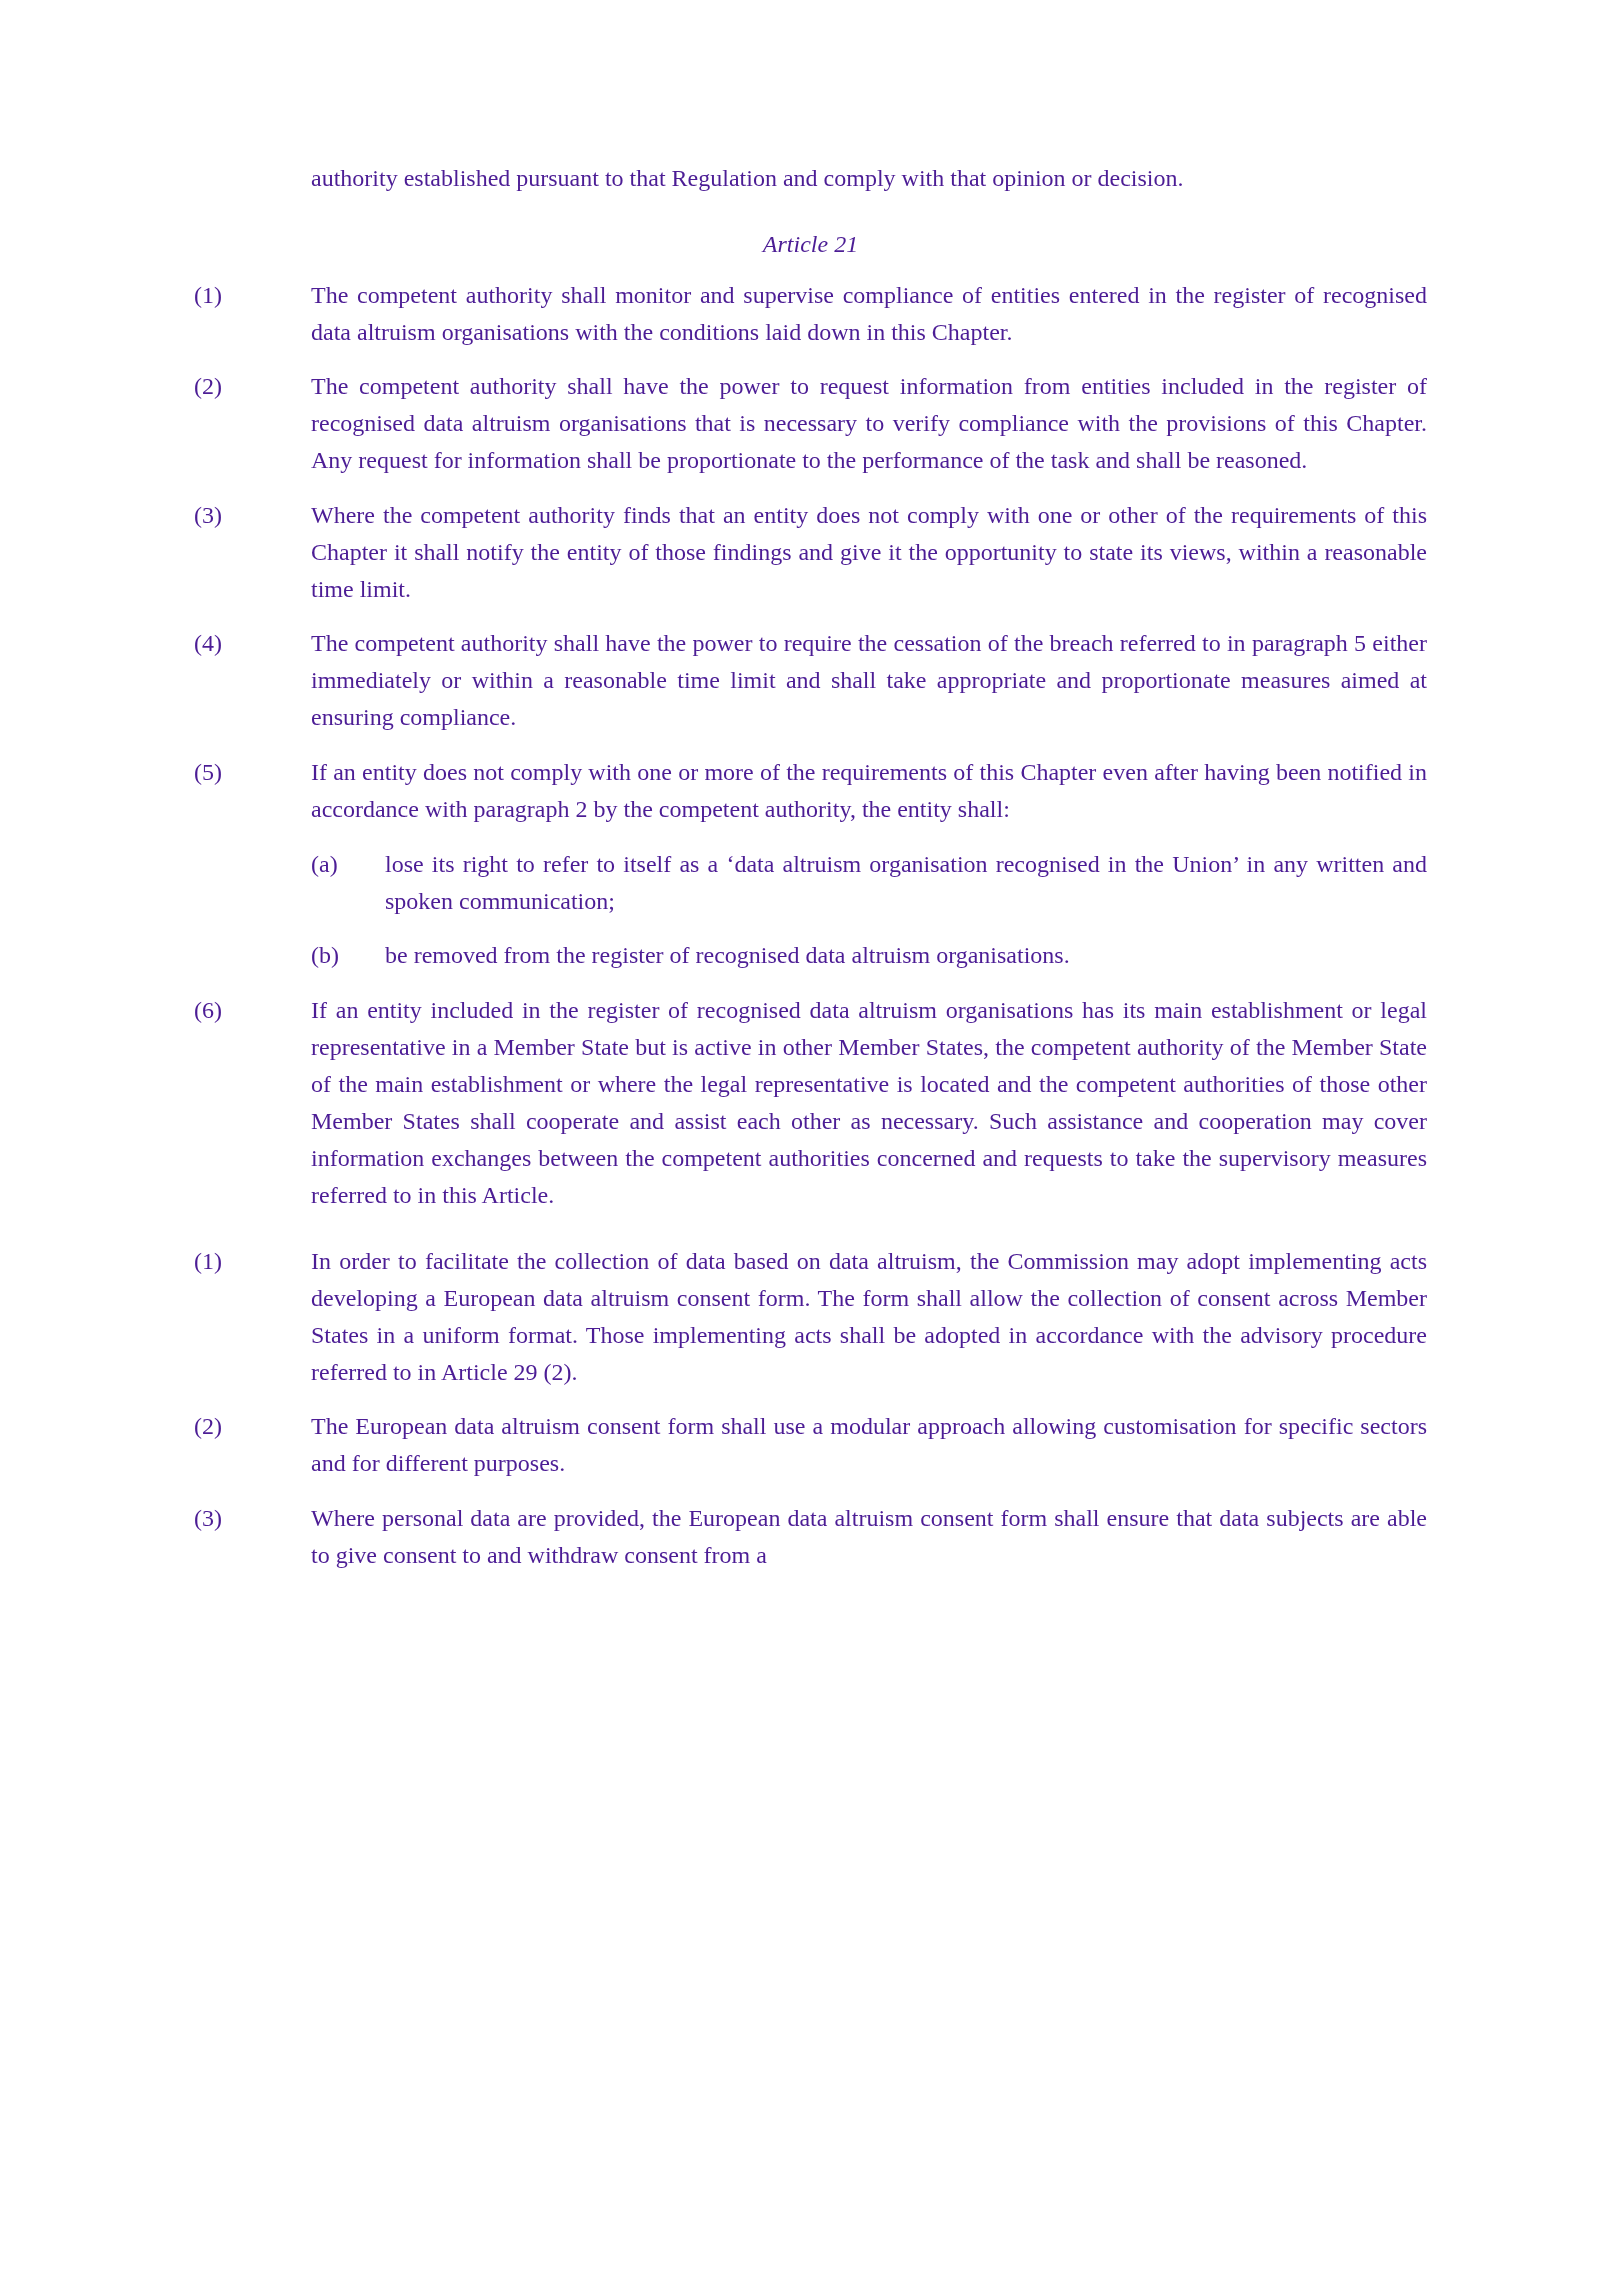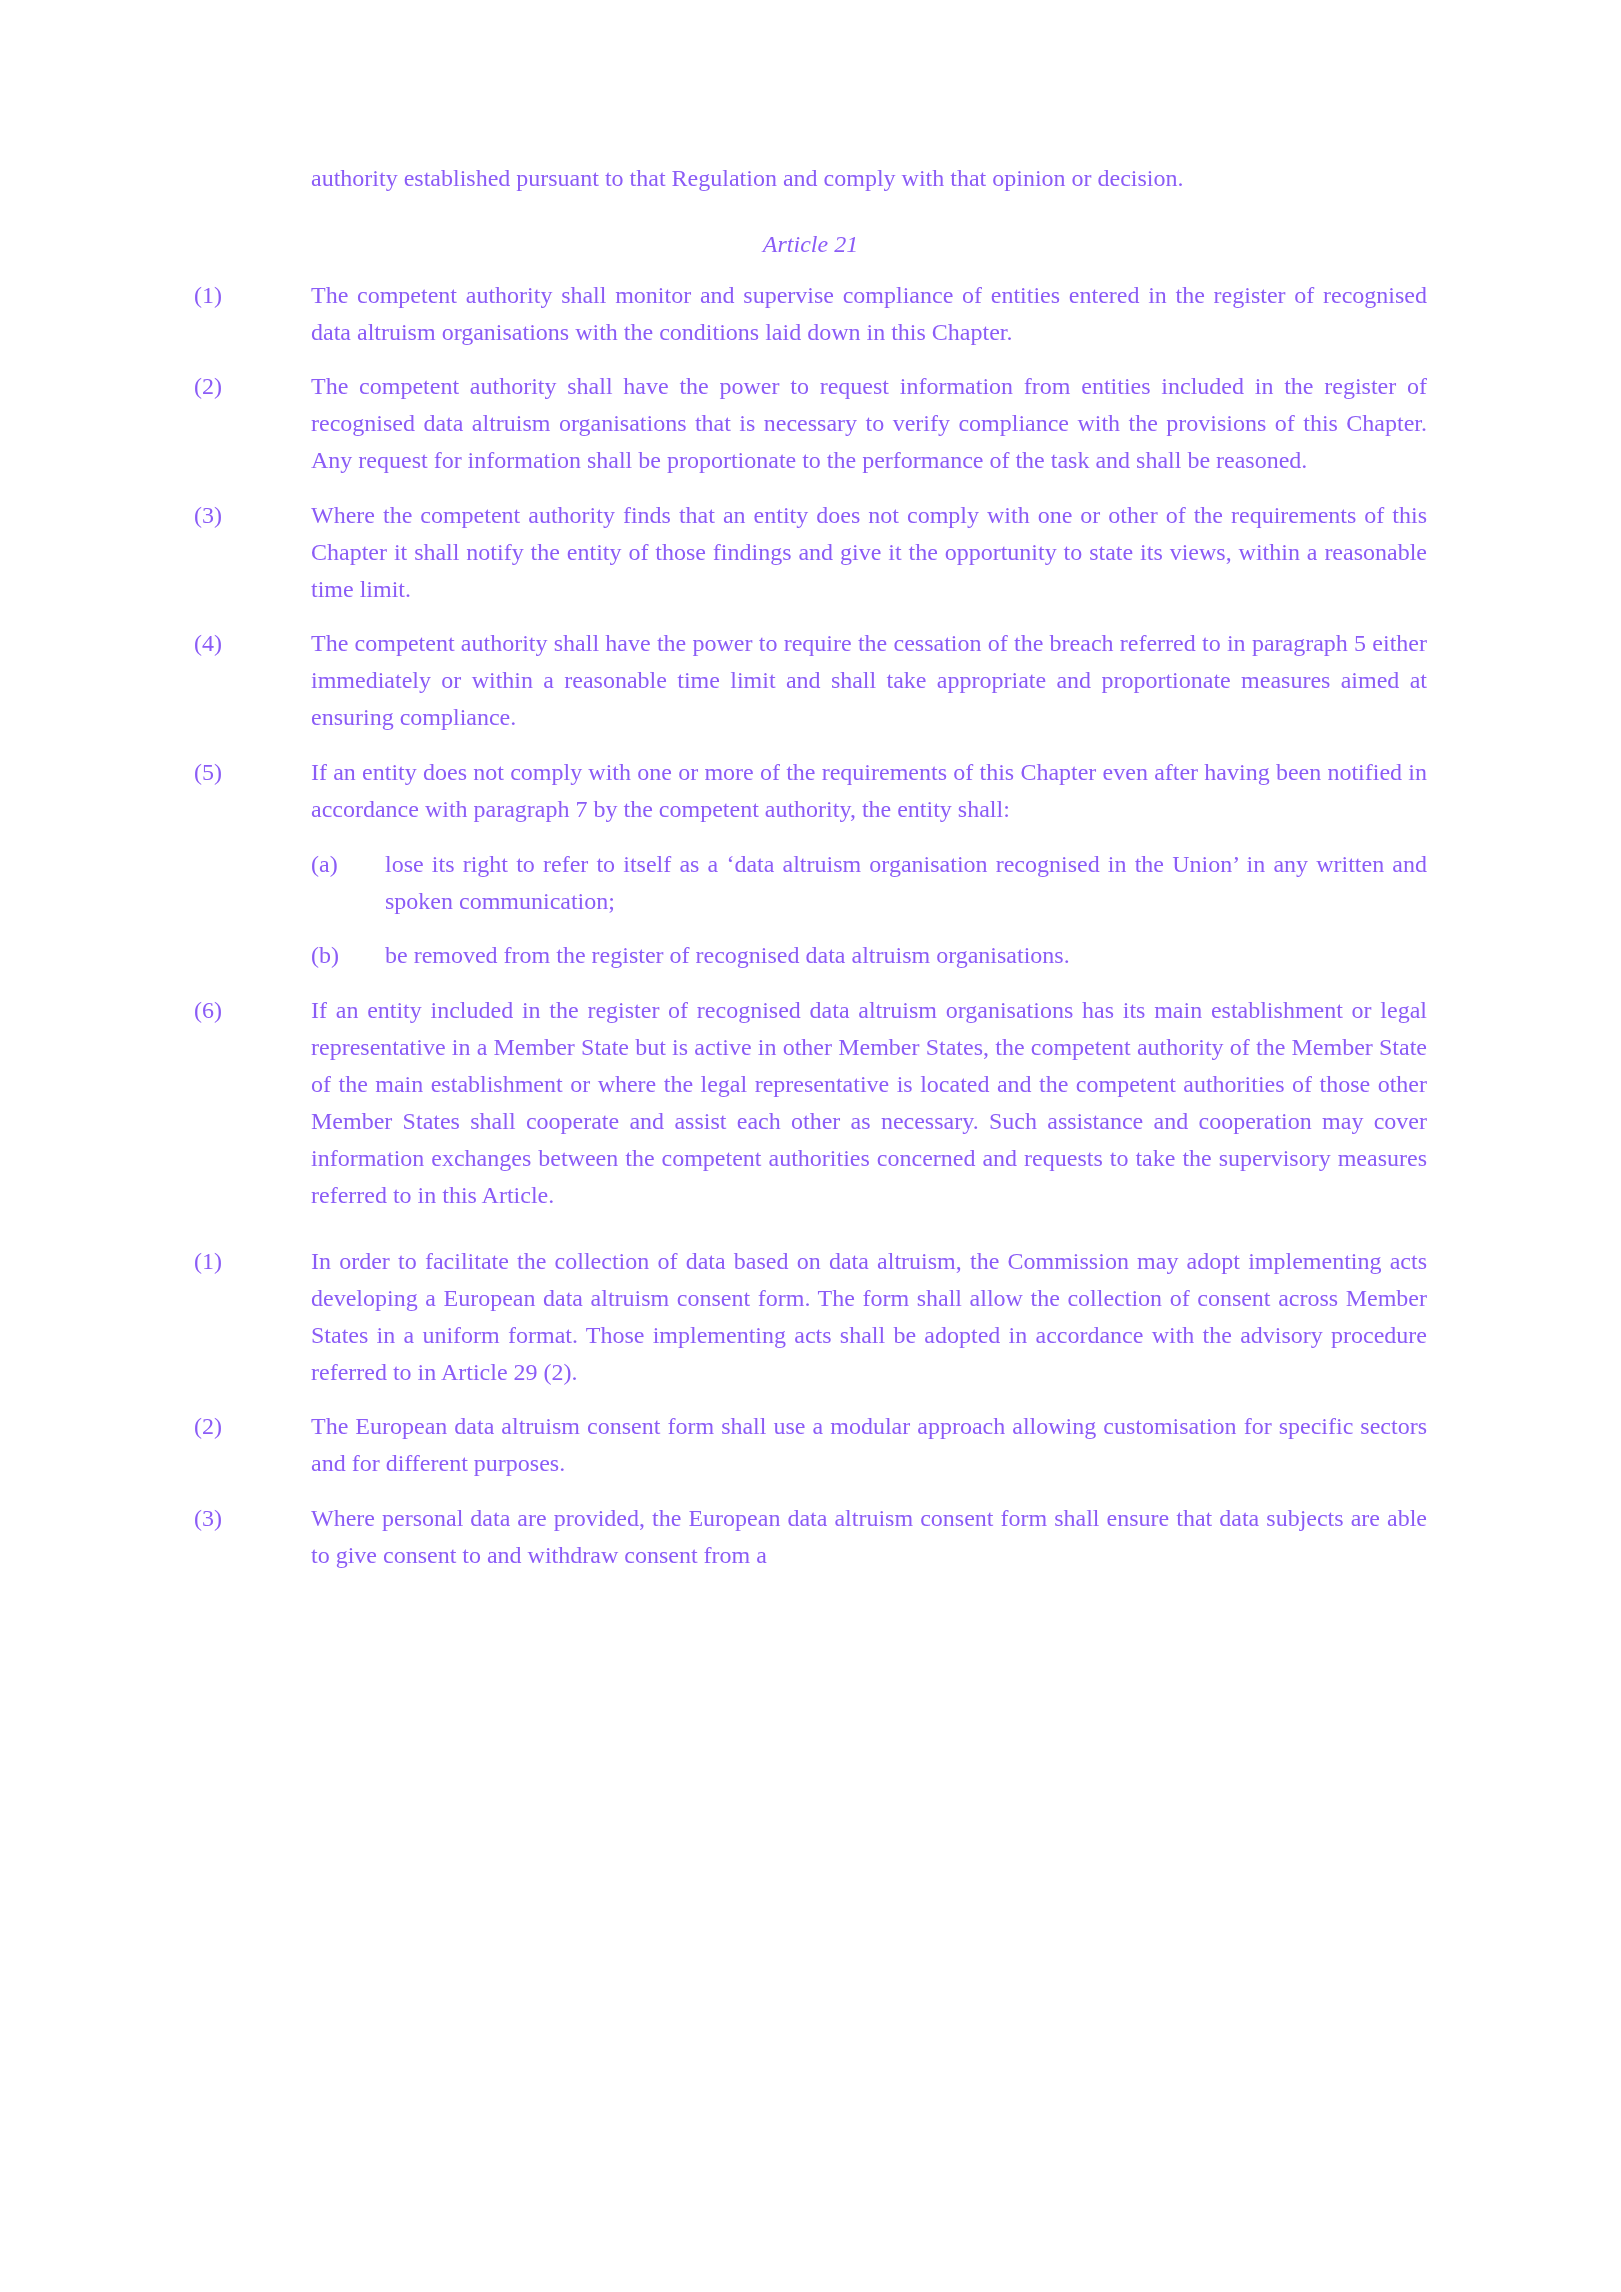--- a/index.html
+++ b/index.html
@@ -5,21 +5,21 @@
   html, body {
     margin: 0;
     padding: 0;
     background: #ffffff;
   }
   .page {
     position: relative;
     width: 1621px;
     height: 1842px;
     background: #ffffff;
-    color: #8b5cf6;
+    color: #4c1d95;
     font-family: "Liberation Serif", serif;
     overflow: hidden;
   }
   .content {
     position: absolute;
     left: 194px;
     top: 160px;
     width: 1233px;
     font-size: 24px;
     line-height: 37px;
@@ -118,21 +118,21 @@
       <div class="text">Where the competent authority finds that an entity does not comply with one or other of the requirements of this Chapter it shall notify the entity of those findings and give it the opportunity to state its views, within a reasonable time limit.</div>
     </div>
 
     <div class="para">
       <div class="num">(4)</div>
       <div class="text">The competent authority shall have the power to require the cessation of the breach referred to in paragraph 5 either immediately or within a reasonable time limit and shall take appropriate and proportionate measures aimed at ensuring compliance.</div>
     </div>
 
     <div class="para">
       <div class="num">(5)</div>
-      <div class="text">If an entity does not comply with one or more of the requirements of this Chapter even after having been notified in accordance with paragraph 7 by the competent authority, the entity shall:</div>
+      <div class="text">If an entity does not comply with one or more of the requirements of this Chapter even after having been notified in accordance with paragraph 2 by the competent authority, the entity shall:</div>
     </div>
 
     <div class="subpara">
       <div class="subnum">(a)</div>
       <div class="text">lose its right to refer to itself as a ‘data altruism organisation recognised in the Union’ in any written and spoken communication;</div>
     </div>
 
     <div class="subpara">
       <div class="subnum">(b)</div>
       <div class="text">be removed from the register of recognised data altruism organisations.</div>

